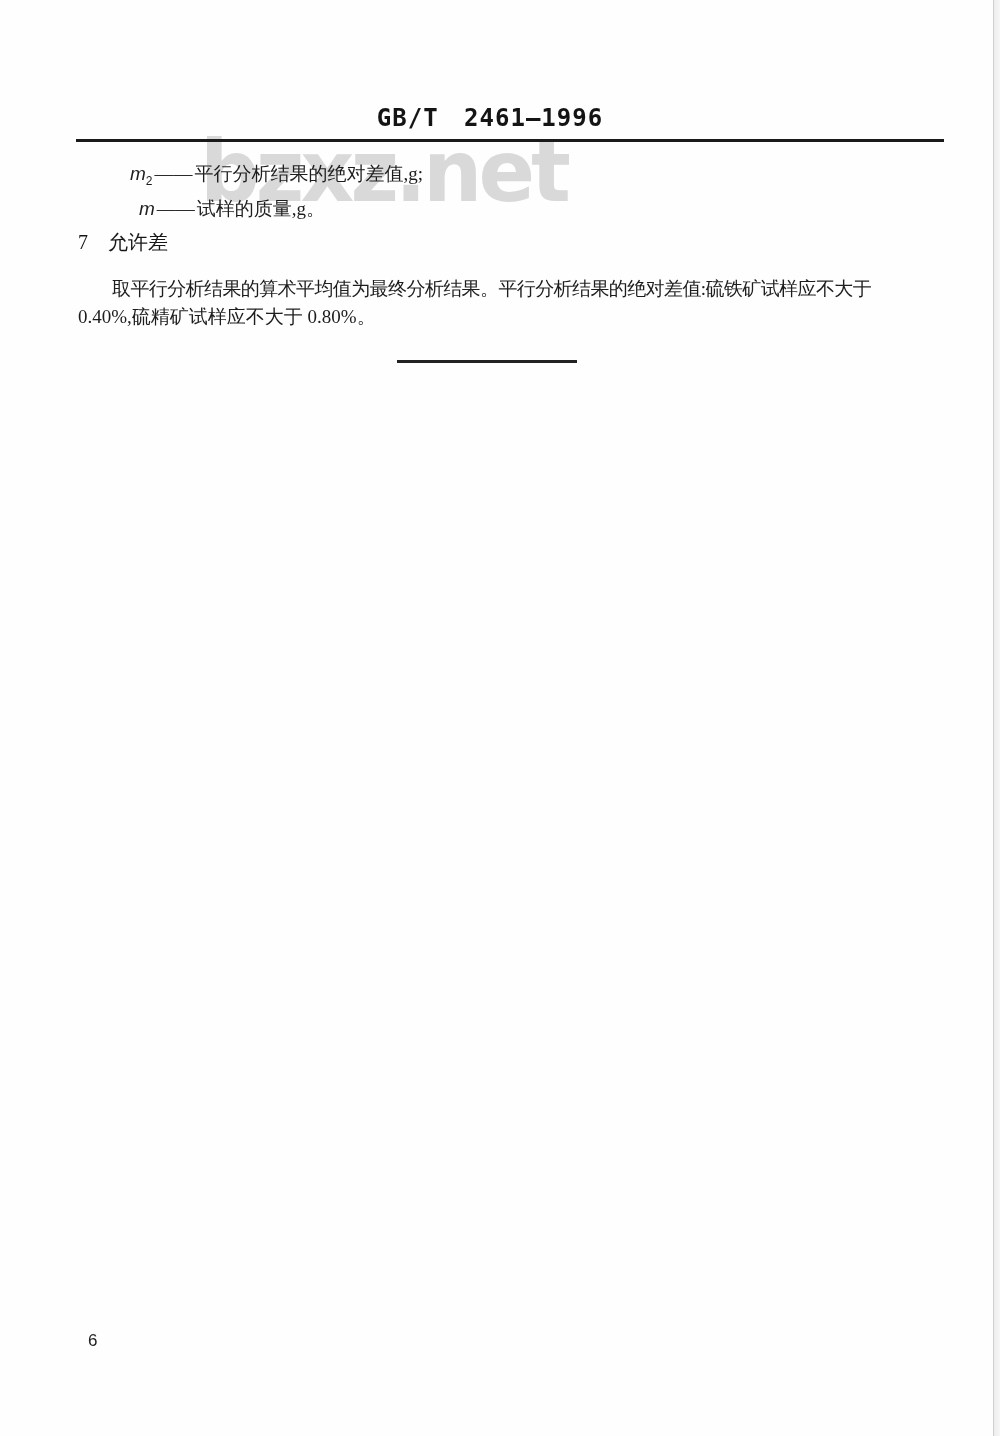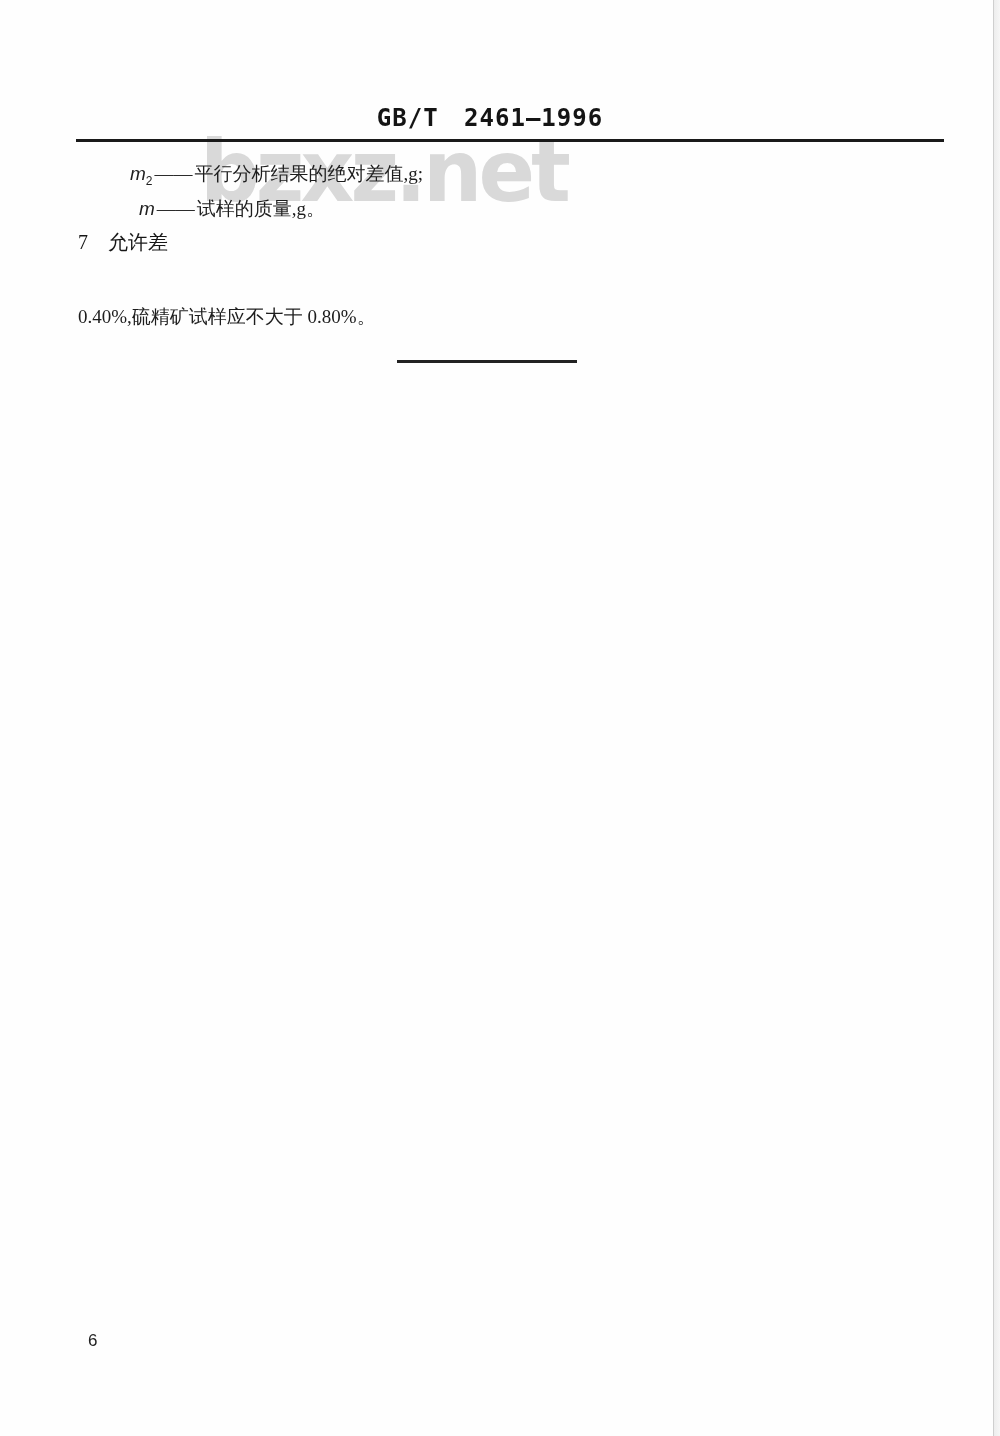--- a/index.html
+++ b/index.html
@@ -153,20 +153,21 @@
     </div>
 
     <div class="def-line def-line-2">
       <span class="def-symbol"><i>m</i><sub></sub></span><span class="def-sep">——</span><span>试样的质量,g。</span>
     </div>
 
     <div class="section-heading">
       <span class="sec-num">7</span><span>允许差</span>
     </div>
 
+    <div class="para-line para-line-1">取平行分析结果的算术平均值为最终分析结果。平行分析结果的绝对差值:硫铁矿试样应不大于</div>
 
     <div class="para-line para-line-2">0.40%,硫精矿试样应不大于 0.80%。</div>
 
     <div class="end-rule"></div>
 
     <div class="page-number">6</div>
 
   </div>
 
   <div class="page-edge"></div>

